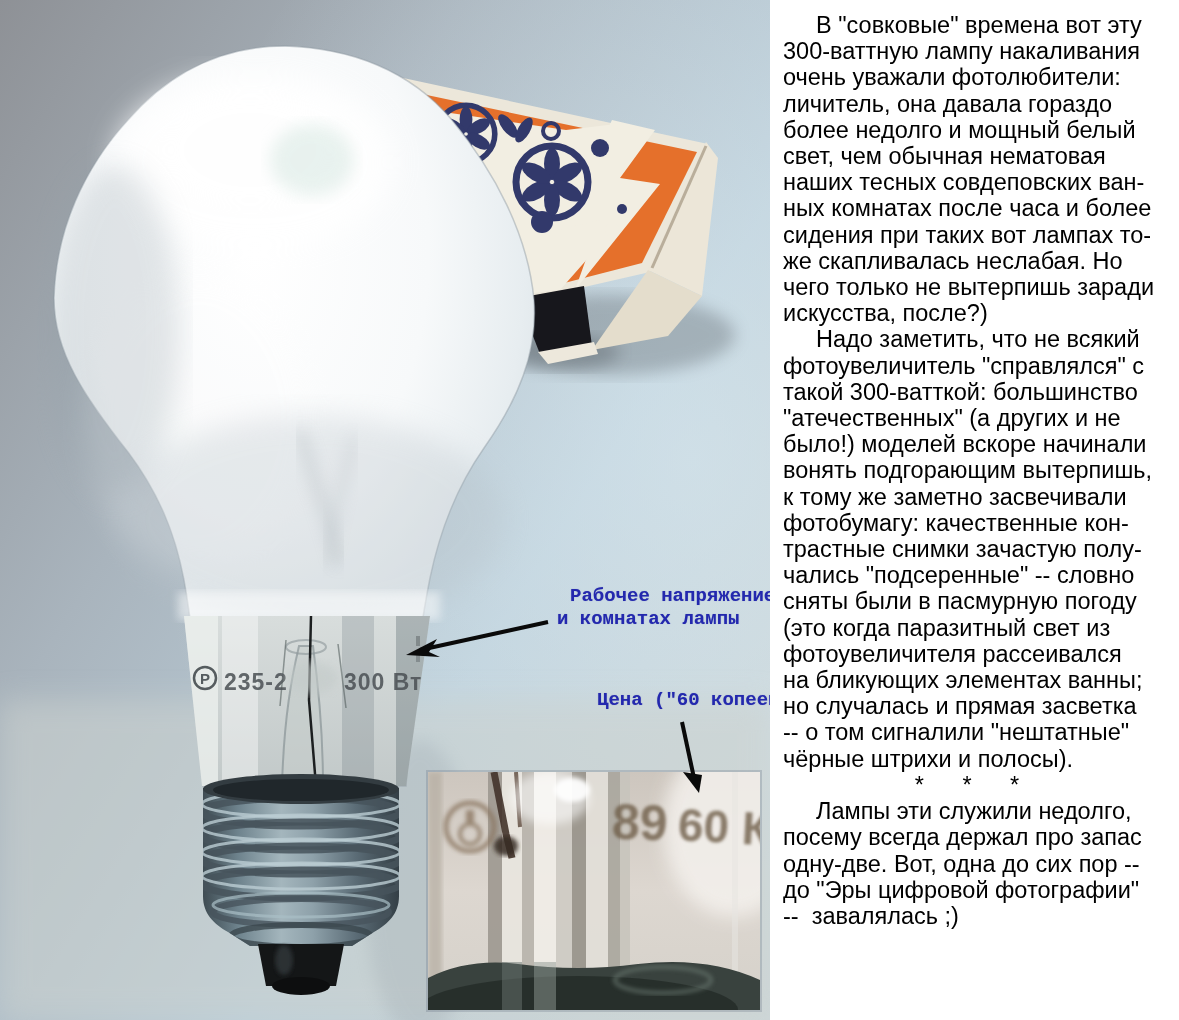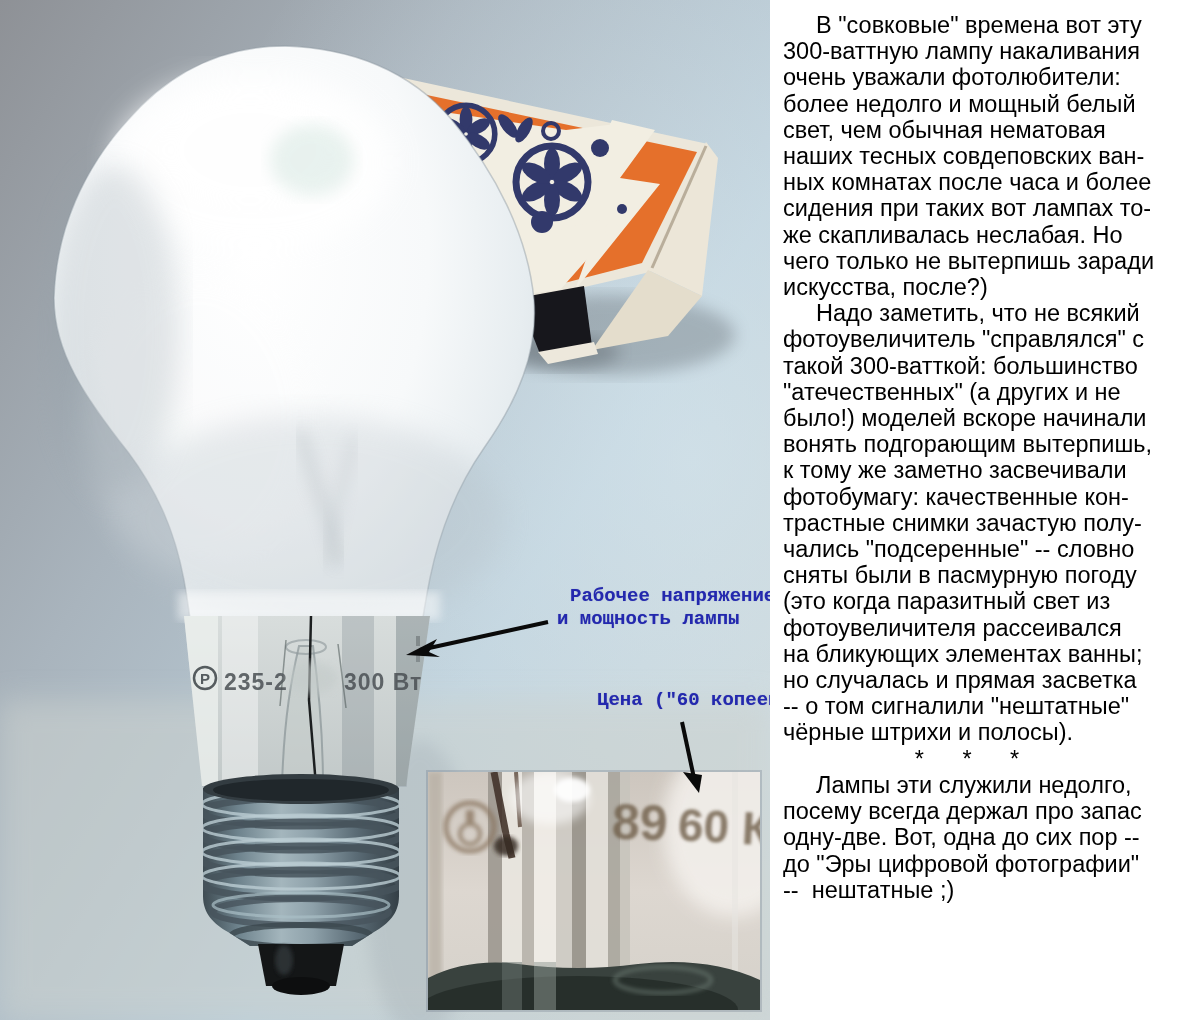--- a/index.html
+++ b/index.html
@@ -252,28 +252,29 @@
         <line x1="548" y1="622" x2="420" y2="650" stroke="#0a0a0a" stroke-width="4"></line>
         <polygon points="406,655 437,639 429,652 440,657" fill="#0a0a0a"></polygon>
       </g>
       <g>
         <line x1="682" y1="722" x2="694" y2="778" stroke="#0a0a0a" stroke-width="4"></line>
         <polygon points="699,793 683,772 702,775" fill="#0a0a0a"></polygon>
       </g>
     </svg>
 
     <div class="anno" style="left:570px;top:586px;">Рабочее напряжение</div>
-    <div class="anno" style="left:557px;top:609px;">и мощность лампы</div>
+    <div class="anno" style="left:557px;top:609px;">и комнатах лампы</div>
     <div class="anno" style="left:597px;top:690px;">Цена ("60 копеек")</div>
   </div>
 
   <div class="textcol">
       <div class="line ind">В "совковые" времена вот эту</div>
       <div class="line">300-ваттную лампу накаливания</div>
       <div class="line">очень уважали фотолюбители:</div>
+      <div class="line">личитель, она давала гораздо</div>
       <div class="line">более недолго и мощный белый</div>
       <div class="line">свет, чем обычная нематовая</div>
       <div class="line">наших тесных совдеповских ван-</div>
       <div class="line">ных комнатах после часа и более</div>
       <div class="line">сидения при таких вот лампах то-</div>
       <div class="line">же скапливалась неслабая. Но</div>
       <div class="line">чего только не вытерпишь заради</div>
       <div class="line">искусства, после?)</div>
       <div class="line ind">Надо заметить, что не всякий</div>
       <div class="line">фотоувеличитель "справлялся" с</div>
@@ -290,16 +291,16 @@
       <div class="line">фотоувеличителя рассеивался</div>
       <div class="line">на бликующих элементах ванны;</div>
       <div class="line">но случалась и прямая засветка</div>
       <div class="line">-- о том сигналили "нештатные"</div>
       <div class="line">чёрные штрихи и полосы).</div>
       <div class="sep">*  *  *</div>
       <div class="line ind">Лампы эти служили недолго,</div>
       <div class="line">посему всегда держал про запас</div>
       <div class="line">одну-две. Вот, одна до сих пор --</div>
       <div class="line">до "Эры цифровой фотографии"</div>
-      <div class="line">--  нештатные ;)</div>
+      <div class="line">--  завалялась ;)</div>
     </div>
 
 </div>
 
 </body></html>

